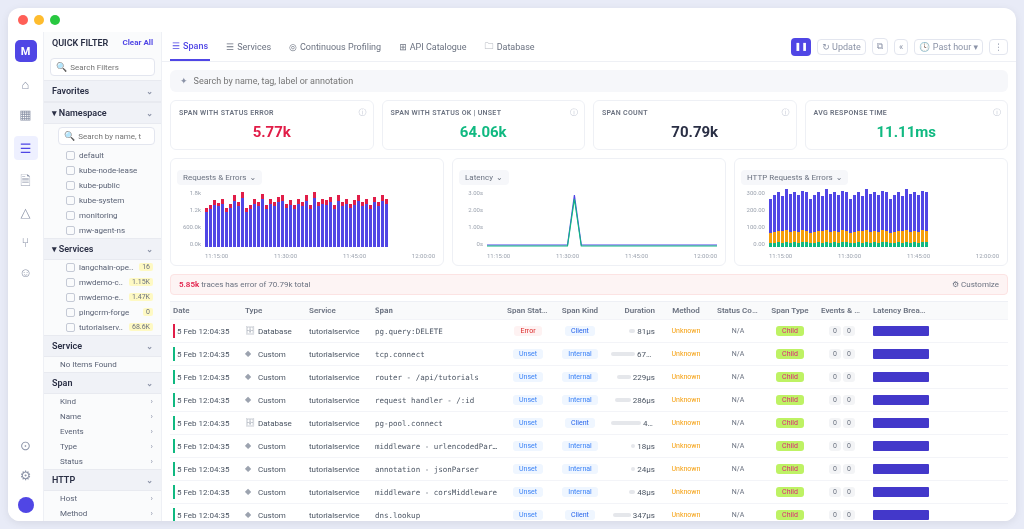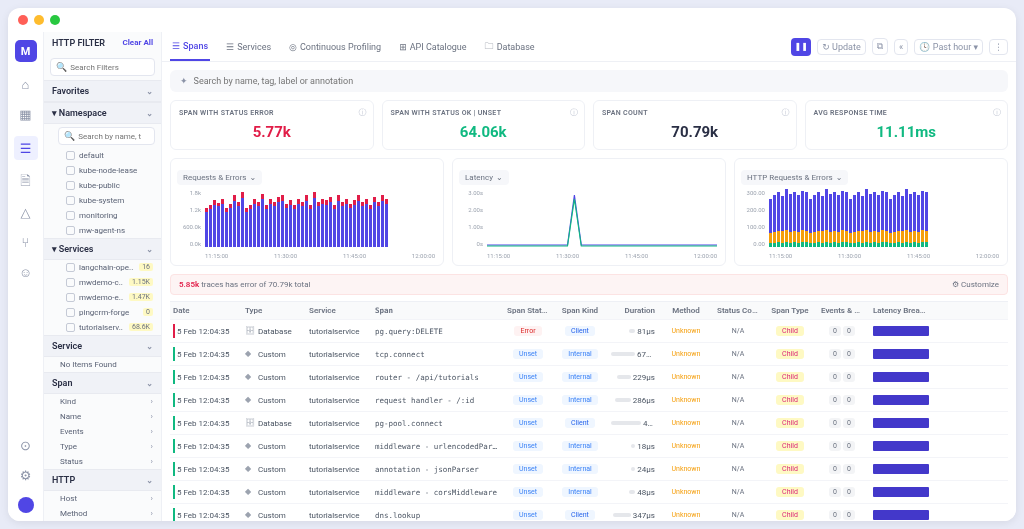--- a/index.html
+++ b/index.html
@@ -70,21 +70,21 @@
 .c-stype{width:48px;text-align:center}
 .c-evt{width:48px;text-align:center}
 .c-lat{width:60px}
 .pill{border-radius:3px;padding:1px 6px;font-size:7px;display:inline-block}
 .pill.error{background:#fef2f2;color:#dc2626}
 .pill.unset{background:#eff6ff;color:#3b82f6}
 .pill.client{background:#eff6ff;color:#2563eb}
 .pill.internal{background:#eff6ff;color:#3b82f6}
 .pill.unknown{color:#f59e0b}
 .pill.na{color:#6b7280}
-.pill.child{background:#fef9c3;color:#db2777}
+.pill.child{background:#bef264;color:#db2777}
 .pill.zero{background:#f3f4f6;color:#6b7280;padding:1px 4px}
 .mark{width:2px;height:14px;background:#10b981;flex-shrink:0}
 .mark.red{background:#e11d48}
 .dur-bar{display:inline-block;height:4px;background:#e5e7eb;border-radius:2px;vertical-align:middle}
 .lat-bar{height:10px;background:#4338ca;border-radius:1px;width:56px}
 .ticon{width:10px;height:10px;display:inline-block;color:#9ca3af}
 </style>
 </head>
 <body>
 
@@ -105,21 +105,21 @@
       <div class="rail-icon">⑂</div>
       <div class="rail-icon">☺</div>
       <div class="rail-spacer"></div>
       <div class="rail-icon">⊙</div>
       <div class="rail-icon">⚙</div>
       <div class="rail-icon" style="background:#5046e5;color:#fff;border-radius:50%;width:16px;height:16px"></div>
     </div>
 
     <div class="sidebar">
       <div class="sb-head">
-        <span>HTTP FILTER</span>
+        <span>QUICK FILTER</span>
         <span class="sb-clear">Clear All</span>
       </div>
       <div class="sb-search">
         <span>🔍</span>
         <input placeholder="Search Filters" style="">
       </div>
       <div class="sb-section">
         <span>Favorites</span>
           <span class="chev">⌄</span>
       </div>

